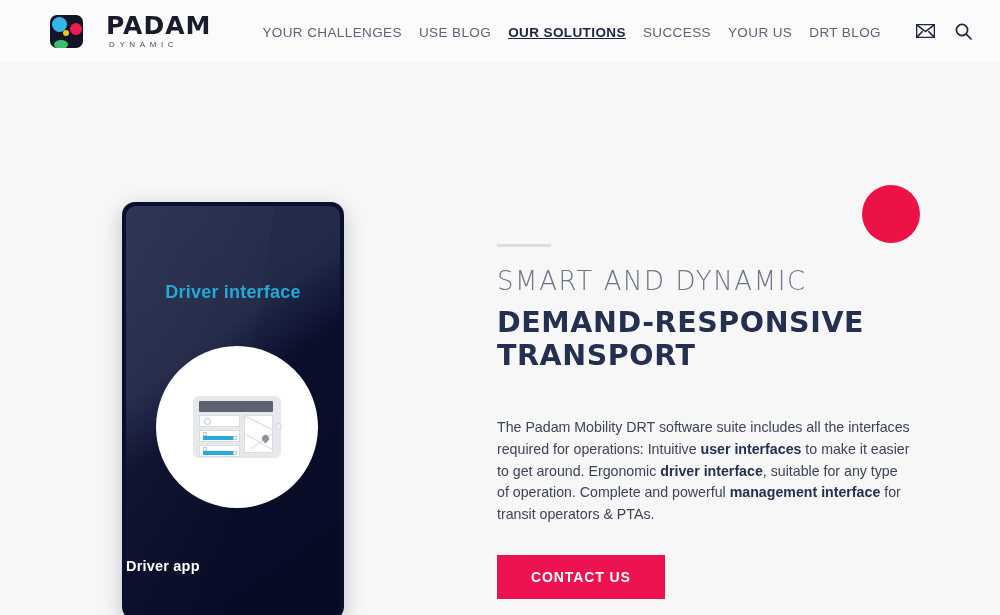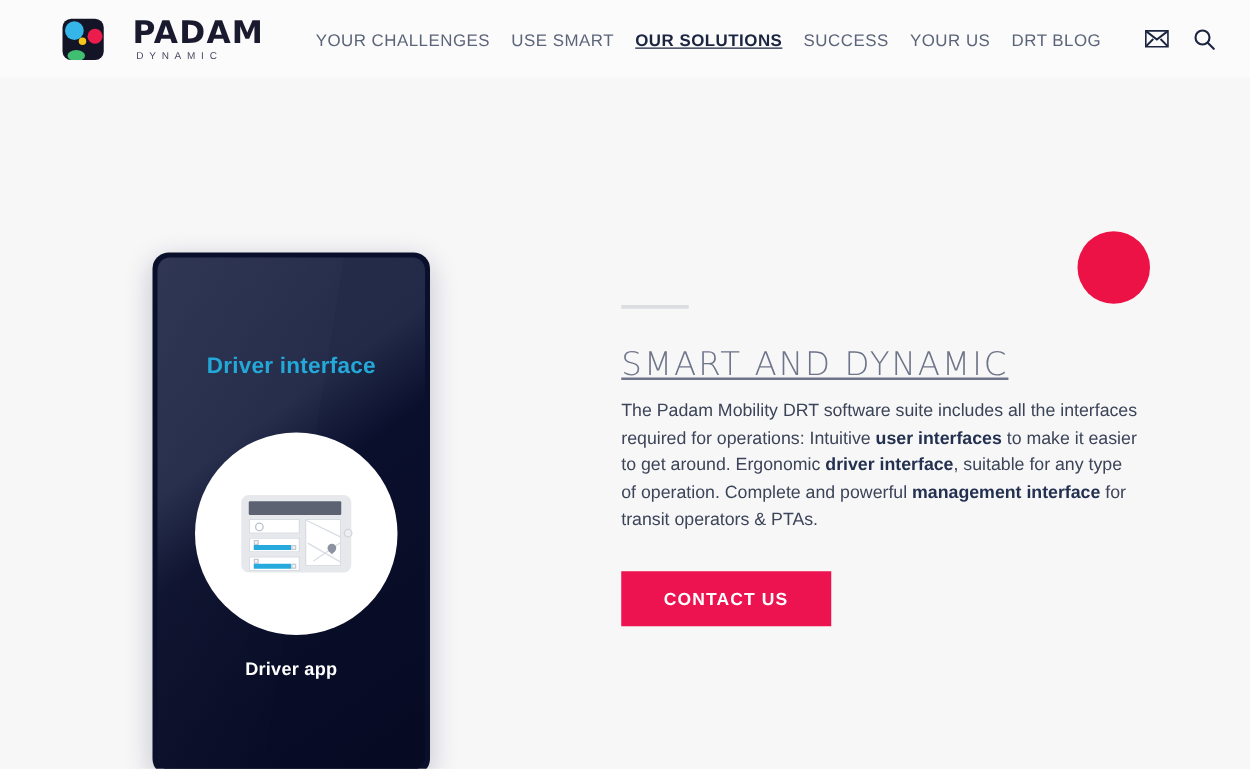--- a/index.html
+++ b/index.html
@@ -81,21 +81,21 @@
     position:absolute; left:-40px; top:-20px;
     width:150px; height:520px;
     background:linear-gradient(100deg,rgba(255,255,255,0.045),rgba(255,255,255,0));
     transform:rotate(9deg);
   }
   .card-title {
     position:absolute; top:76px; left:0; right:0; text-align:center;
     font-size:18px; font-weight:bold; color:#23a8d8; letter-spacing:0.2px;
   }
   .card-caption {
-    position:absolute; top:322px; left:0; right:0; text-align:center;
+    position:absolute; top:352px; left:0; right:0; text-align:left;
     font-size:14.5px; font-weight:bold; color:#ffffff; letter-spacing:0.2px;
   }
 
   
   .circle-art {
     position:absolute; left:30px; top:140px;
     width:162px; height:162px; border-radius:50%;
     background:#ffffff;
     display:flex; align-items:center; justify-content:center;
   }
@@ -151,32 +151,32 @@
     width:7px; height:7px; border-radius:50% 50% 50% 0;
     background:#8d93a1; transform:rotate(-45deg);
   }
 
   
   .content { position:absolute; left:497px; top:0; width:430px; }
   .divider {
     width:54px; height:3px; background:#dcdde1; margin-top:182px;
   }
   .eyebrow {
-    margin-top:30px;
+    margin-top:19px;
     font-size:26px; font-weight:300; letter-spacing:1.6px;
-    color:#6f7589; font-family:"DejaVu Sans", sans-serif;text-decoration:underline;
+    color:#6f7589; font-family:"DejaVu Sans", sans-serif;
   }
   .headline {
     margin-top:10px;
     font-size:28.5px; font-weight:bold; letter-spacing:0.6px;
     line-height:1.16; color:#23304f;
     font-family:"DejaVu Sans", sans-serif;
   }
   .body-text {
-    margin-top:12px;
+    margin-top:45px;
     font-size:14.2px; line-height:21.7px; color:#3c4458; max-width:415px;
   }
   .body-text b { font-weight:bold; color:#23304f; }
   .cta {
     display:inline-block; margin-top:29px;
     background:#ed1250; color:#ffffff;
     padding:14px 34px;
     font-size:14px; font-weight:bold; letter-spacing:0.9px;
     border:none; cursor:pointer;
   }
@@ -194,21 +194,21 @@
       <span class="d d-green"></span>
     </span>
     <span class="logo-text">
       <div class="logo-word">PADAM</div>
       <div class="logo-sub">DYNAMIC</div>
     </span>
   </a>
 
   <nav class="nav">
     <a class="nav-item">YOUR CHALLENGES</a>
-    <a class="nav-item">USE SMART</a>
+    <a class="nav-item">USE BLOG</a>
     <a class="nav-item active">OUR SOLUTIONS</a>
     <a class="nav-item">SUCCESS</a>
     <a class="nav-item">YOUR US</a>
     <a class="nav-item">DRT BLOG</a>
 
     <span class="nav-icons">
       <span>
         <svg width="19" height="14" viewBox="0 0 19 14">
           <path d="M0.5 0.5h18v13h-18z" fill="none" stroke="#1b2440" stroke-width="1.6"></path>
           <path d="M0.8 0.9 L9.5 7.6 L18.2 0.9" fill="none" stroke="#1b2440" stroke-width="1.6"></path>
@@ -269,20 +269,21 @@
 
       <div class="card-caption">Driver app</div>
     </div>
   </div>
 
   <div class="content">
     <div class="divider"></div>
 
     <div class="eyebrow">SMART AND DYNAMIC</div>
 
+    <h1 class="headline">DEMAND-RESPONSIVE TRANSPORT</h1>
 
     <p class="body-text">
       <span>The Padam Mobility DRT software suite includes all the interfaces required for operations: Intuitive </span><b>user interfaces</b><span> to make it easier to get around. Ergonomic </span><b>driver interface</b><span>, suitable for any type of operation. Complete and powerful </span><b>management interface</b><span> for transit operators &amp; PTAs.</span>
     </p>
 
     <button class="cta">CONTACT US</button>
   </div>
 </div>
 
 </body></html>

